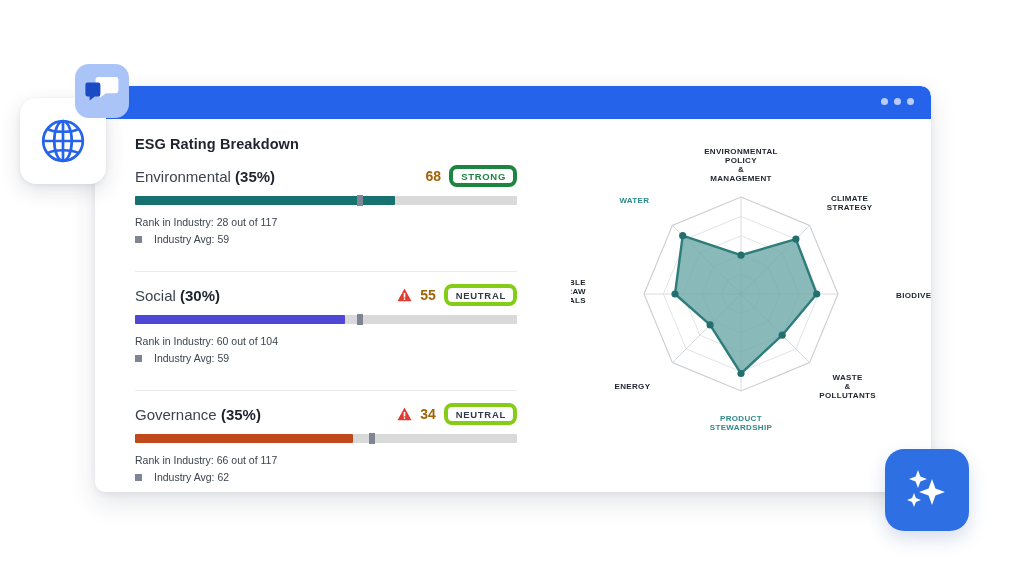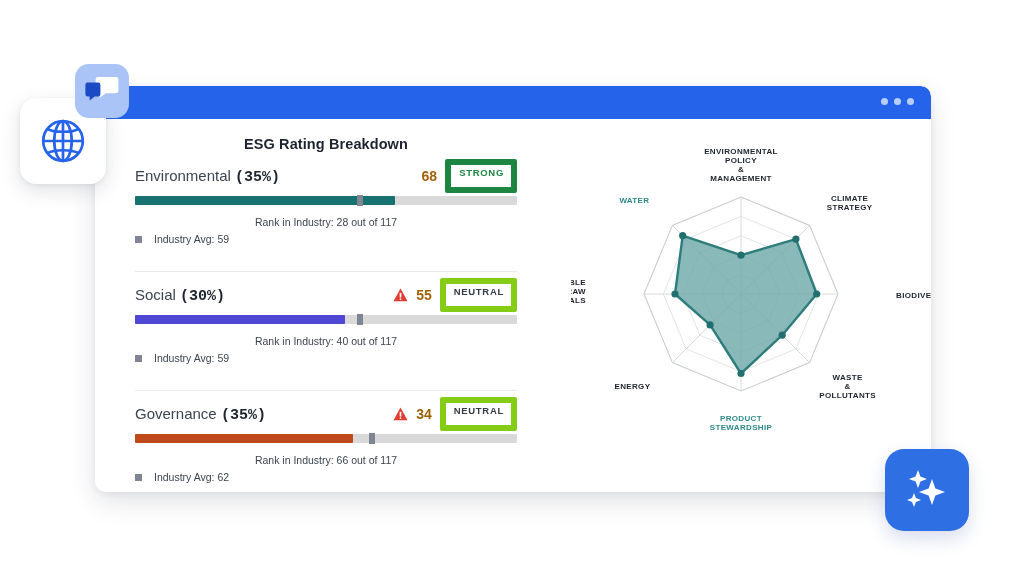--- a/index.html
+++ b/index.html
@@ -24,39 +24,39 @@
   .window-bar {
     position: absolute; left: 0; top: 0;
     width: 100%; height: 33px;
     background: #2563eb;
     border-top-left-radius: 10px;
     border-top-right-radius: 10px;
   }
   .dots { position: absolute; right: 17px; top: 12px; display: flex; gap: 6px; }
   .dots i { display: block; width: 7px; height: 7px; border-radius: 50%; background: #b9cdfa; }
 
-  .window-body { position: absolute; left: 0; top: 33px; width: 100%; height: 373px; text-align: center; }
+  .window-body { position: absolute; left: 0; top: 33px; width: 100%; height: 373px; }
 
   
   .left { position: absolute; left: 40px; top: 17px; width: 382px; }
   .card-title {
     font-size: 14.5px; font-weight: bold; color: #1d242e;
     letter-spacing: 0.1px; margin-bottom: 13px;
   }
   .pillar { position: relative; }
   .pillar + .pillar { margin-top: 23px; padding-top: 12px; border-top: 1px solid #e9eaec; }
   .pillar-head { display: flex; align-items: center; height: 22px; }
   .pillar-name { font-size: 15px; color: #3c4450; font-weight: 400; white-space: nowrap; }
-  .pillar-name b { font-weight: bold; color: #1d242e; font-family: Liberation Mono, monospace; }
+  .pillar-name b { font-weight: bold; color: #1d242e; }
   .pillar-right { margin-left: auto; display: flex; align-items: center; gap: 8px; }
   .warn { width: 15px; height: 14px; display: block; }
   .score { font-size: 14px; font-weight: bold; color: #a16207; }
   .badge {
     font-size: 9.5px; font-weight: bold; letter-spacing: 0.7px;
-    padding: 3px 7px 9px 8px; border: 6px solid #84cc16; border-radius: 2px;
+    padding: 3px 7px 1px 8px; border: 4px solid #84cc16; border-radius: 8px;
     color: #333b46; background: #fff; line-height: 1;
   }
   .badge.strong { color: #1c8540; border-color: #1c8540; }
 
   .bar-wrap {
     position: relative; margin-top: 9px;
     height: 9px; background: #d9d9d9; border-radius: 1px; overflow: visible;
   }
   .bar-fill { position: absolute; left: 0; top: 0; height: 100%; border-radius: 1px; }
   .bar-avg { position: absolute; top: -1px; width: 6px; height: 11px; background: #7f8594; }
@@ -146,21 +146,21 @@
                   </svg>
                   <span class="score">55</span>
                   <span class="badge">NEUTRAL</span>
                 </div>
               </div>
               <div class="bar-wrap">
                 <div class="bar-fill" style="width: 55%; background: rgb(79, 70, 214);"></div>
                 <div class="bar-avg" style="left: calc(59% - 3px);"></div>
               </div>
               <div class="meta">
-                <div>Rank in Industry: 40 out of 117</div>
+                <div>Rank in Industry: 60 out of 104</div>
                 <div class="avg">
                   <span class="swatch"></span>
                   <span>Industry Avg: 59</span>
                 </div>
               </div>
             </div>
             <div class="pillar">
               <div class="pillar-head">
                 <div class="pillar-name">Governance <b>(35%)</b></div>
                 <div class="pillar-right">

